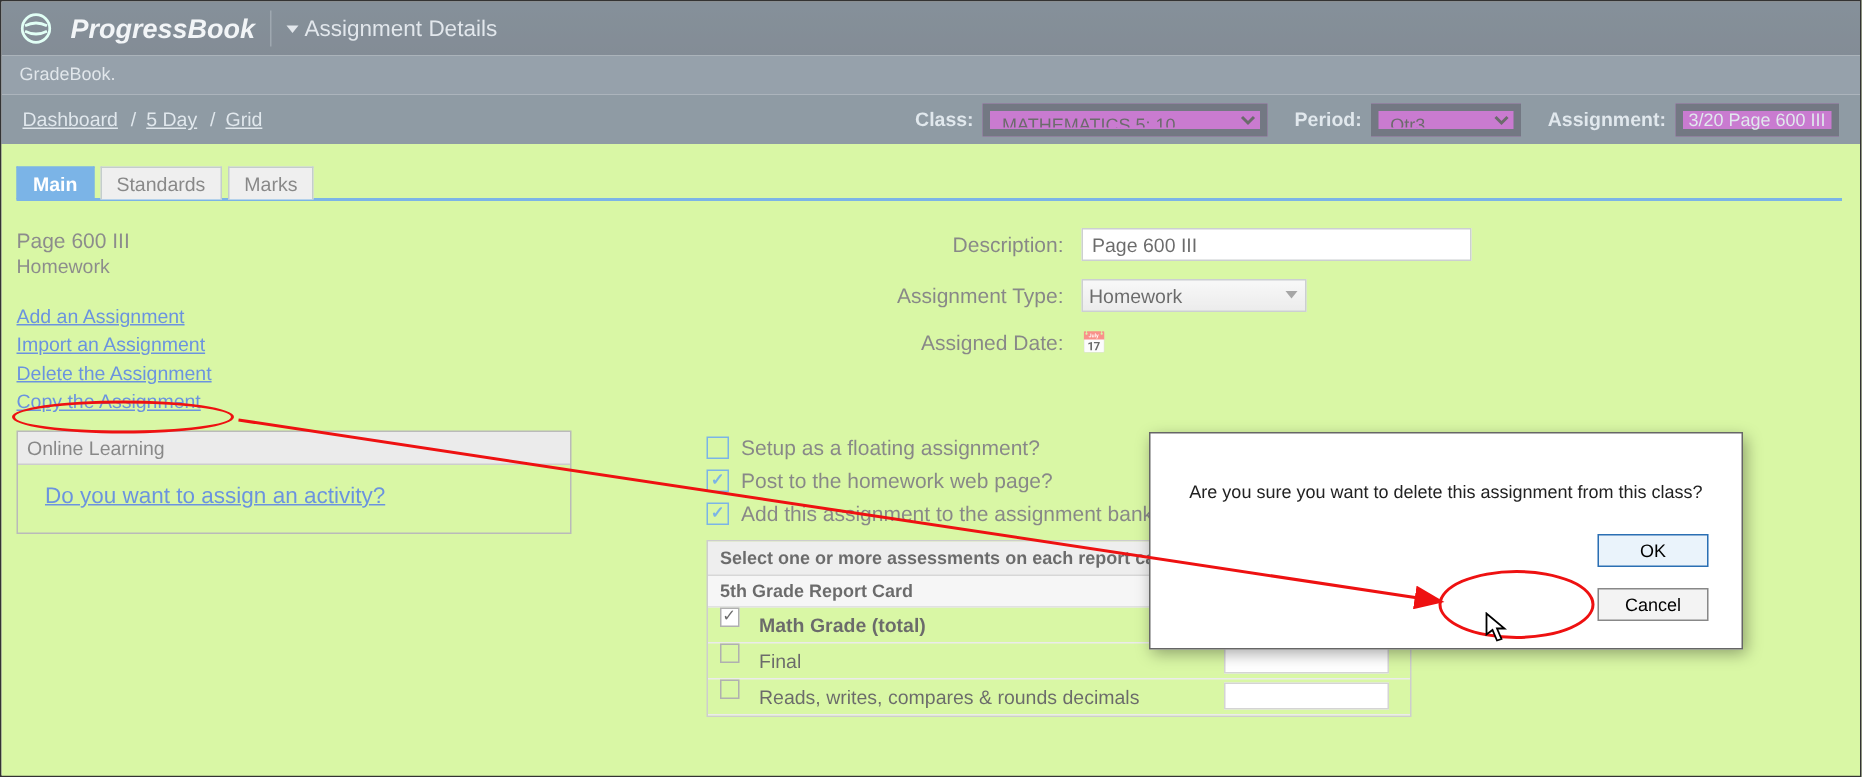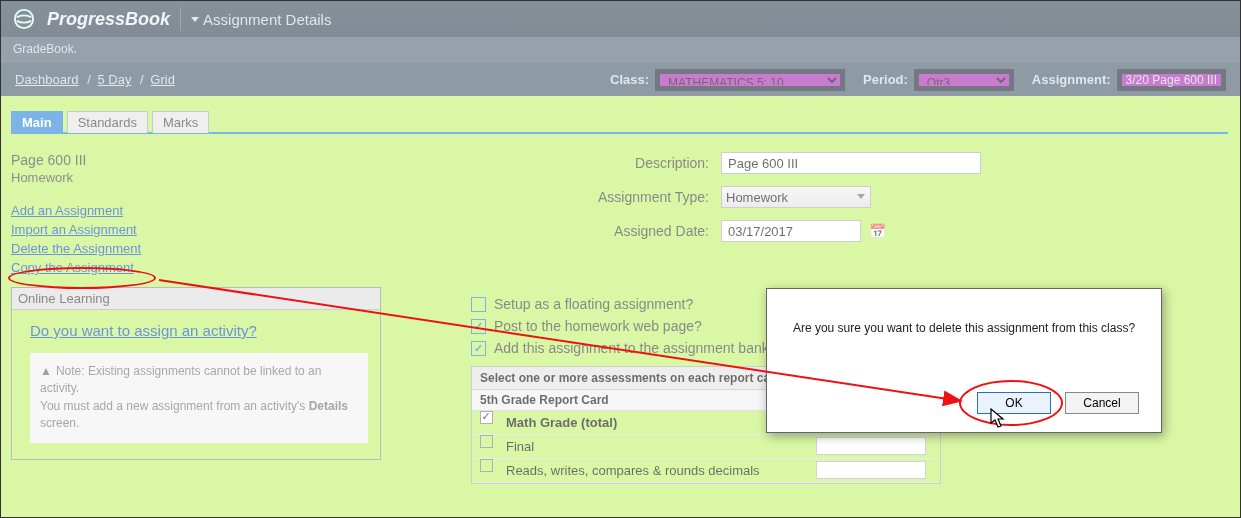--- a/index.html
+++ b/index.html
@@ -88,21 +88,21 @@
 .assess-row .pt{width:130px; padding:2px 6px;}
 .assess-row .pt input{width:110px; height:18px; border:1px solid #b5b5b5; padding:1px 4px; font-size:12px;}
 .sqchk{width:13px;height:13px;border:1px solid #777; display:inline-block;}
 .sqchk.on{background:#fff; position:relative;}
 .sqchk.on::after{content:"✓"; position:absolute; top:-2px; left:1px; font-size:11px;}
 
 .dim{position:absolute; inset:0; background:rgba(255,255,255,0.42); z-index:5; pointer-events:none;}
 
 .modal{position:absolute; left:765px; top:287px; width:396px; height:145px; background:#fff; border:1px solid #666; box-shadow:2px 3px 10px rgba(0,0,0,0.35); z-index:10;}
 .modal-msg{padding:32px 22px 0 22px; font-size:12px; color:#222; text-align:center;}
-.modal-btns{position:absolute; bottom:18px; right:22px; display:flex; gap:14px;}
+.modal-btns{position:absolute; bottom:18px; right:22px; display:flex; gap:14px;flex-direction:column;}
 .btn{min-width:74px; height:22px; border:1px solid #888; background:#f3f3f3; font-size:12px; cursor:pointer;}
 .btn.primary{border:1px solid #2b6fb3; background:#eaf3fb;}
 
 .anno{position:absolute; z-index:20; pointer-events:none;}
 .ellipse{border:2.5px solid #e11; border-radius:50%;}
 .ellipse1{left:7px; top:266px; width:148px; height:22px;}
 .ellipse2{left:958px; top:379px; width:104px; height:46px;}
 .arrow-svg{position:absolute; left:8px; top:93px; width:1000px; height:340px; z-index:19; pointer-events:none;}
 .cursor{position:absolute; left:989px; top:407px; z-index:25; pointer-events:none;}
 </style>
@@ -162,44 +162,39 @@
       <div class="link-list">
         <a href="#">Add an Assignment</a>
         <a href="#">Import an Assignment</a>
         <a href="#">Delete the Assignment</a>
         <a href="#">Copy the Assignment</a>
       </div>
       <div class="online-box">
         <div class="online-box-hdr">Online Learning</div>
         <div class="online-box-body">
           <a href="#">Do you want to assign an activity?</a>
-          <div class="note-box">
-            <span class="warn">▲</span><span>Note: Existing assignments cannot be linked to an activity.</span><br>
-            <span>You must add a new assignment from an activity's </span><b>Details</b><span> screen.</span>
-          </div>
         </div>
       </div>
     </div>
 
     <div class="rightcol">
       <div class="form-row">
         <label>Description:</label>
         <input class="txt-input" value="Page 600 III" style="">
       </div>
       <div class="form-row">
         <label>Assignment Type:</label>
         <span class="sel-wrap">
           <select class="sel-input"><option>Homework</option></select>
           <span class="sel-caret"></span>
         </span>
       </div>
       <div class="form-row">
         <label>Assigned Date:</label>
         <span class="date-wrap">
-          <input class="txt-input" style="width: 140px;" value="03/17/2017">
           <span class="cal-icon">📅</span>
         </span>
       </div>
       <div style="height:36px"></div>
       <div class="chk-row">
         <span class="chk"></span>
         <span>Setup as a floating assignment?</span>
       </div>
       <div class="chk-row">
         <span class="chk checked"></span>

